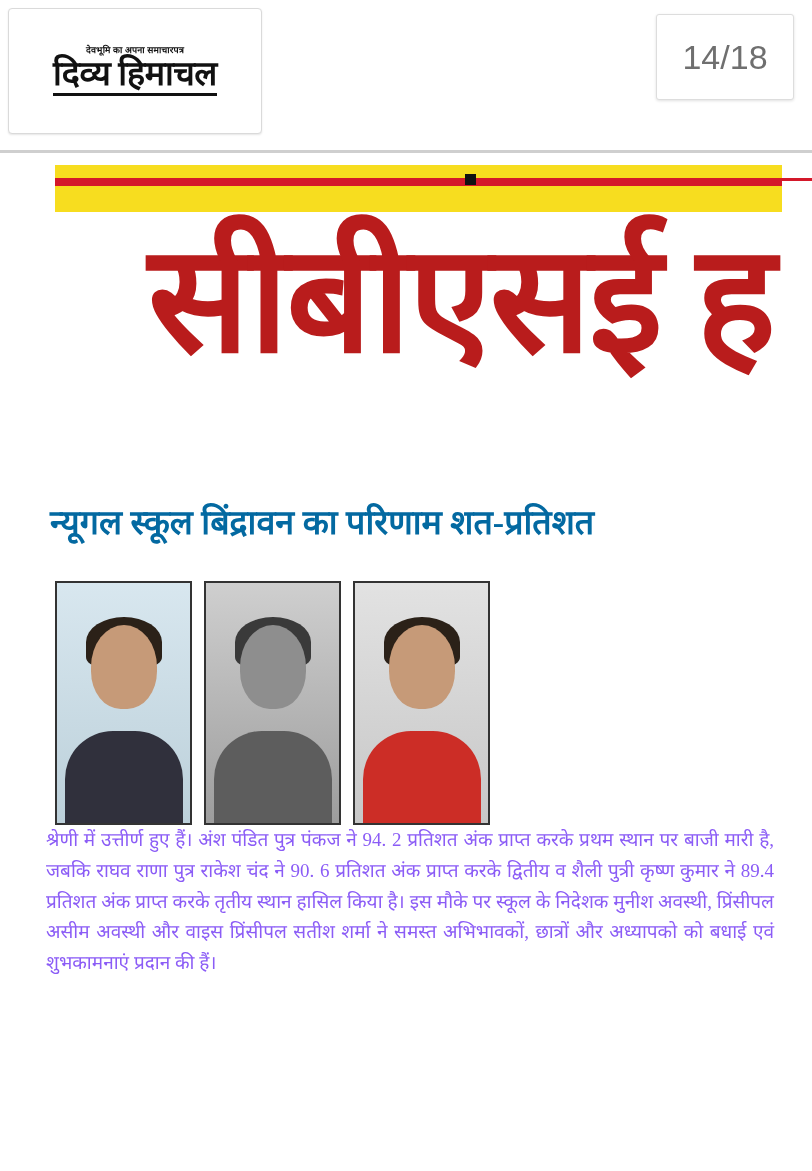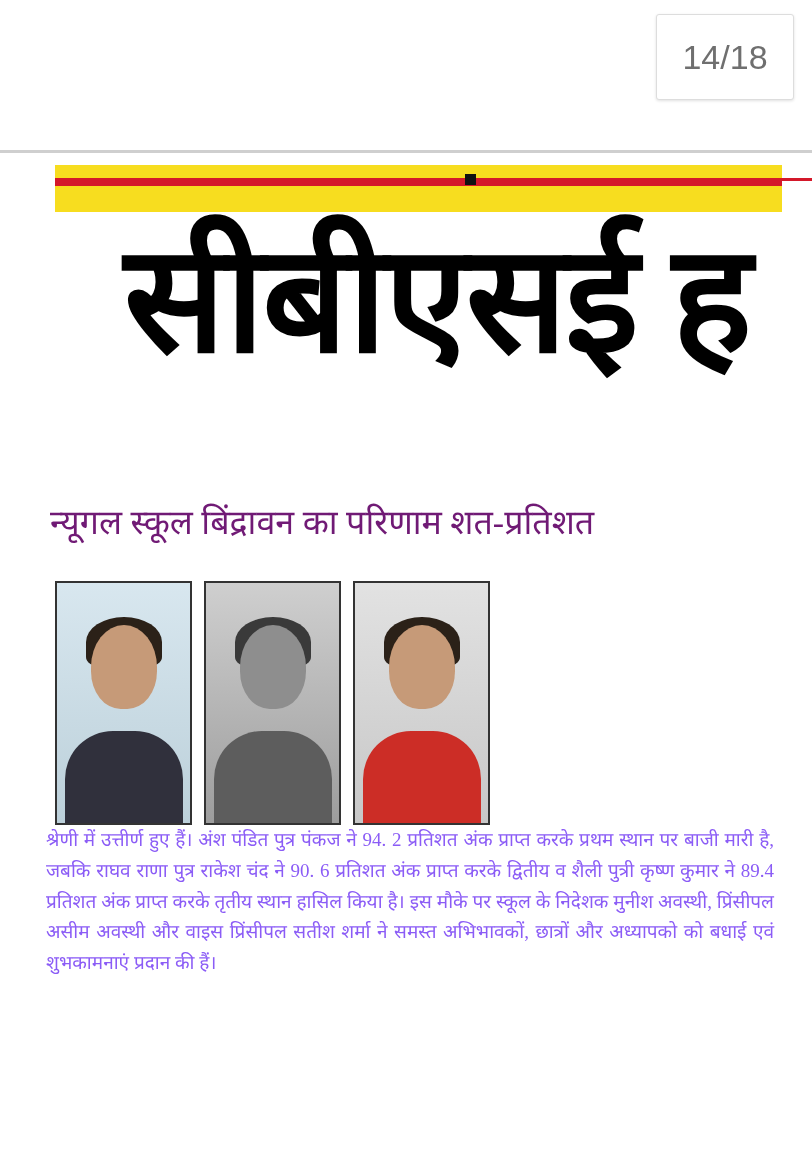--- a/index.html
+++ b/index.html
@@ -117,37 +117,37 @@
   }
   .rule-band-edge {
     position: absolute;
     left: 782px; top: 25px;
     width: 30px; height: 3px;
     background: #d4182a;
   }
 
   .headline {
     position: absolute;
-    left: 124px; top: 72px;
+    left: 148px; top: 72px;
     font-family: "Liberation Serif", serif;
     font-weight: bold;
     font-size: 150px;
-    color: #000000;
+    color: #b91c1c;
     letter-spacing: -2px;
     white-space: nowrap;
     line-height: 1;
   }
 
   .subhead {
     position: absolute;
     left: 50px; top: 345px;
     font-family: "Liberation Serif", serif;
-    font-weight: normal;
+    font-weight: bold;
     font-size: 34px;
-    color: #701a75;
+    color: #0369a1;
     white-space: nowrap;
   }
 
   .photos {
     position: absolute;
     left: 55px; top: 428px;
     display: flex;
     gap: 12px;
   }
   .photo {
@@ -218,20 +218,26 @@
     line-height: 1.62;
     color: #8b5cf6;
     text-align: justify;
   }
 </style>
 </head>
 <body>
 
 <div class="topbar">
 
+  <div class="masthead-card">
+    <div class="masthead">
+      <div class="tagline">देवभूमि का अपना समाचारपत्र</div>
+      <div class="brand">दिव्य हिमाचल</div>
+    </div>
+  </div>
 
   <div class="page-counter">14/18</div>
 </div>
 
 <div class="clipping">
 
   <div class="rule-band">
     <div class="yellow-top"></div>
     <div class="red-line"></div>
     <div class="yellow-bottom"></div>

